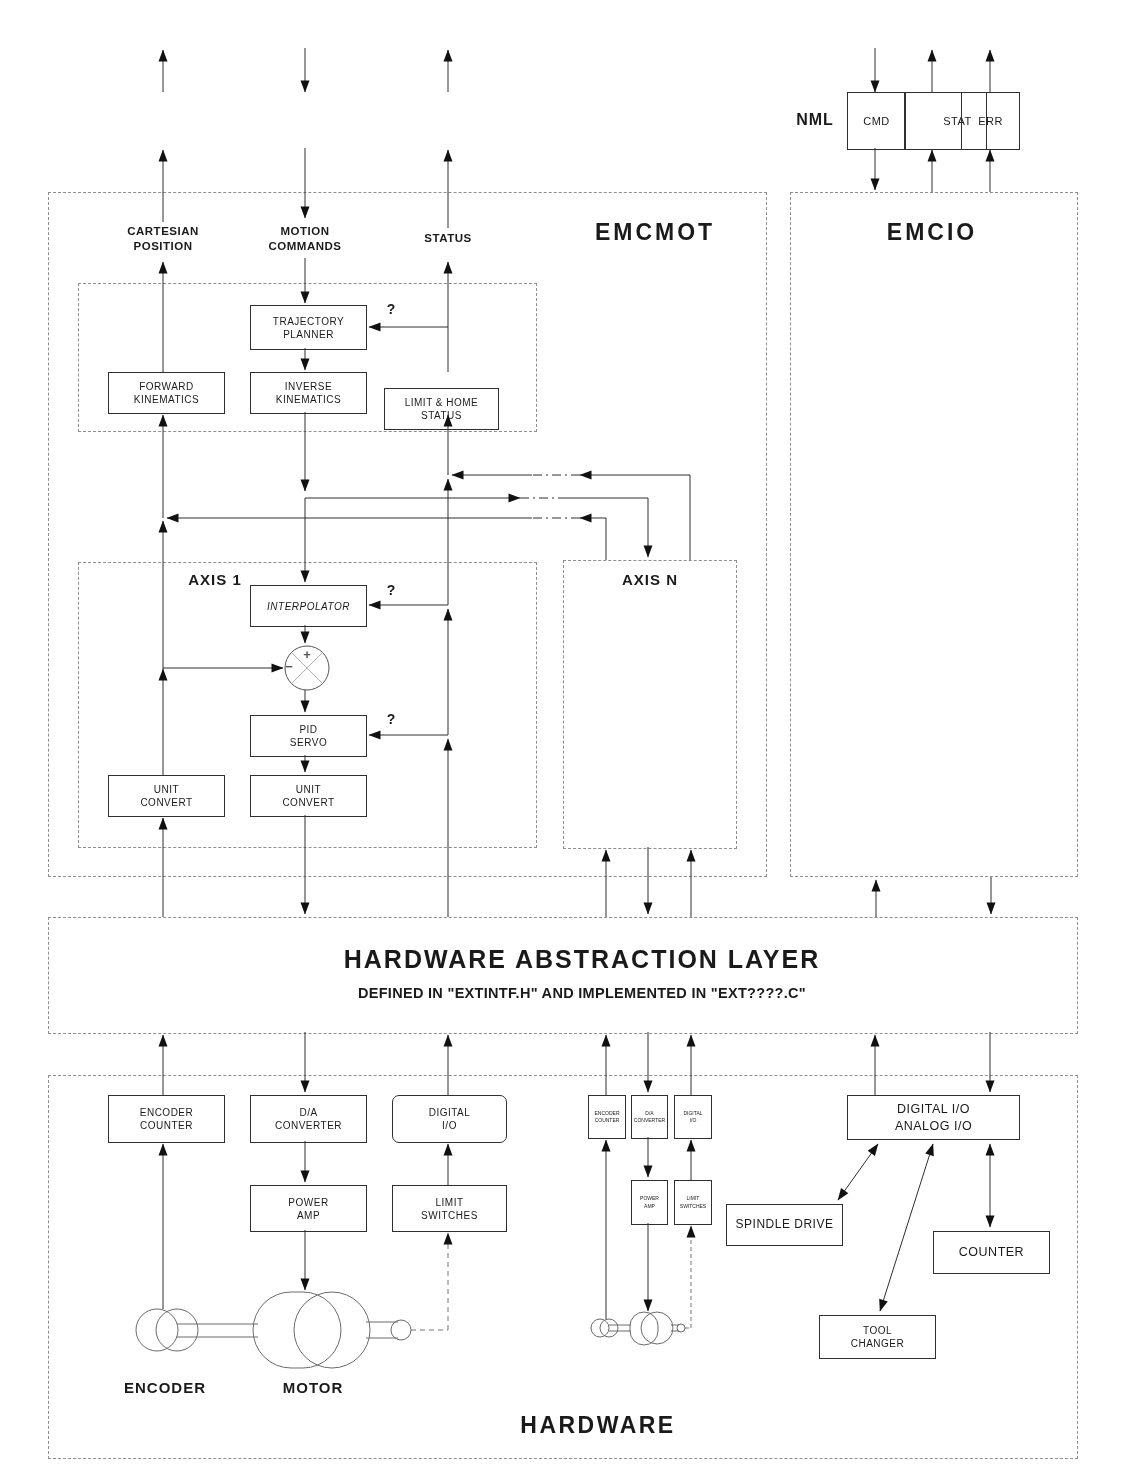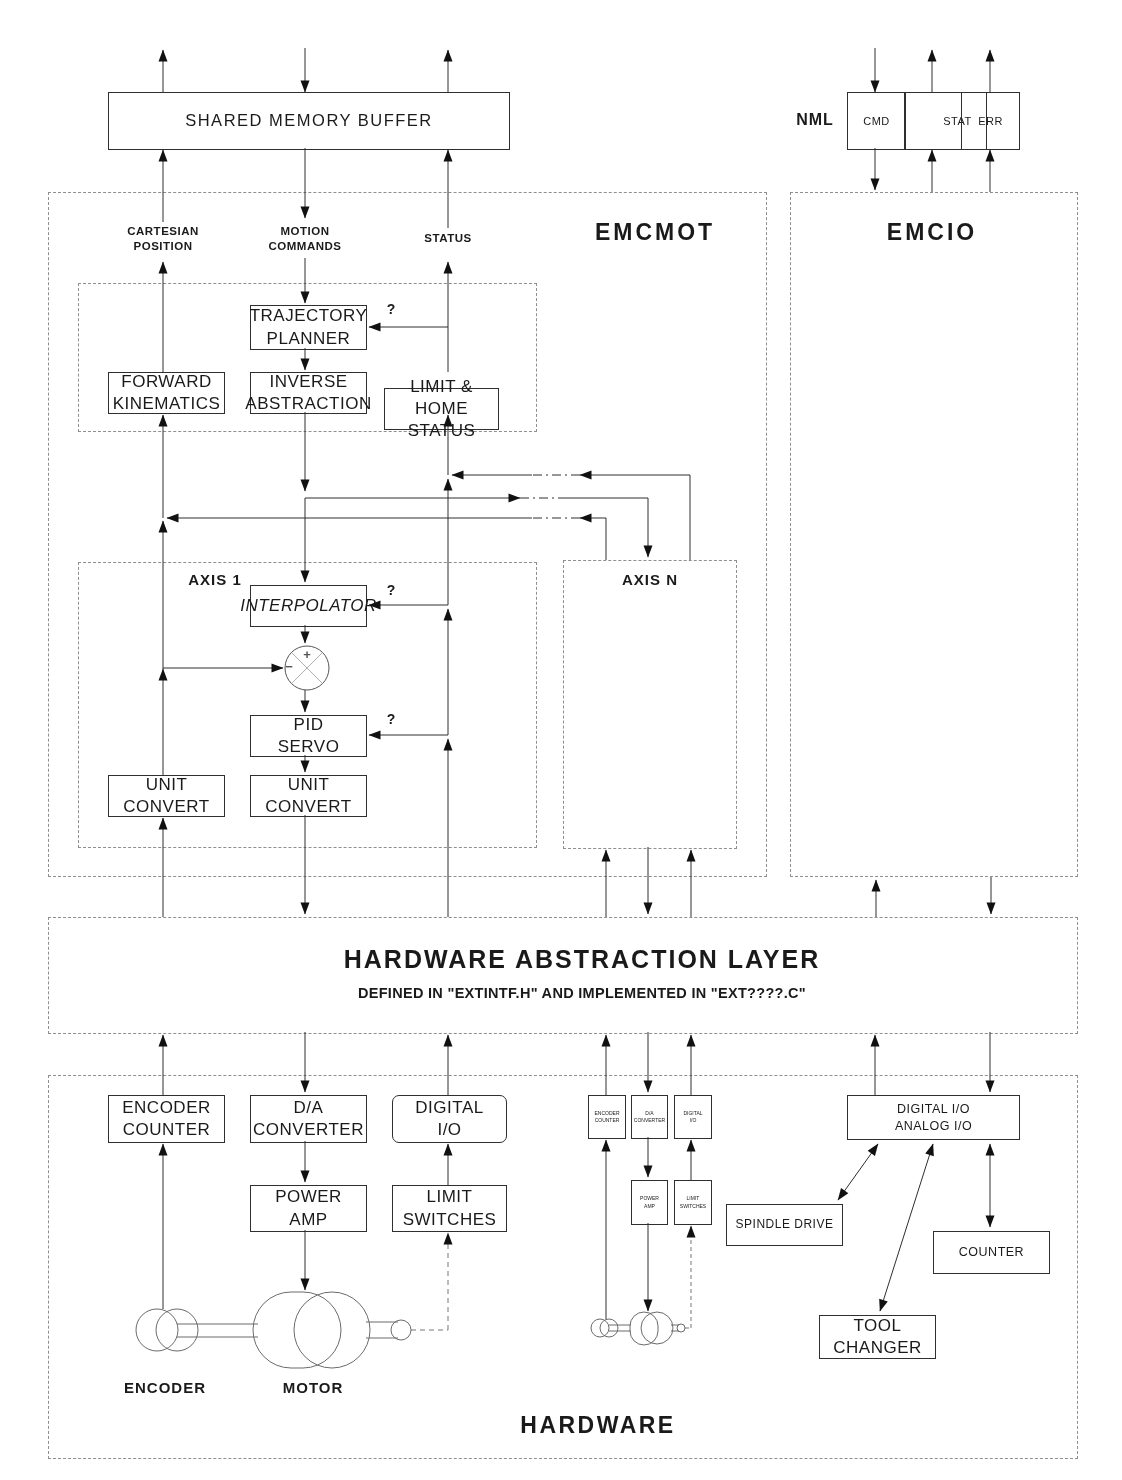--- a/index.html
+++ b/index.html
@@ -1,20 +1,20 @@
 <!DOCTYPE html>
 <html><head>
 <meta charset="utf-8">
 <style>
   html,body{margin:0;padding:0;background:#fff;}
   .stage{position:relative;width:1122px;height:1480px;background:#ffffff;
          font-family:"Liberation Sans", sans-serif;color:#1a1a1a;overflow:hidden;}
   .box{position:absolute;border:1px solid #2f2f2f;background:transparent;
        display:flex;align-items:center;justify-content:center;text-align:center;
-       white-space:pre-line;font-size:17px;line-height:1.3;letter-spacing:0.5px;}
+       white-space:pre-line;font-size:10px;line-height:1.3;letter-spacing:0.5px;}
   .dashedbox{position:absolute;border:1px dashed #8f8f8f;}
   .lbl{position:absolute;text-align:center;white-space:pre-line;line-height:1.3;font-weight:bold;}
   .sm{font-size:11.5px;letter-spacing:0.5px;}
   .big{font-size:23px;letter-spacing:3px;}
   .mid{font-size:15px;letter-spacing:1px;}
   .tiny{font-size:5px;line-height:1.5;letter-spacing:0;}
   .qm{font-size:14px;}
   svg.overlay{position:absolute;left:0;top:0;pointer-events:none;}
 </style>
 </head>
@@ -23,42 +23,41 @@
 <div class="stage">
 
   <div class="dashedbox" style="left:48px;top:192px;width:717px;height:683px;"></div>
   <div class="dashedbox" style="left:790px;top:192px;width:286px;height:683px;"></div>
   <div class="dashedbox" style="left:78px;top:283px;width:457px;height:147px;"></div>
   <div class="dashedbox" style="left:78px;top:562px;width:457px;height:284px;"></div>
   <div class="dashedbox" style="left:563px;top:560px;width:172px;height:287px;"></div>
   <div class="dashedbox" style="left:48px;top:917px;width:1028px;height:115px;"></div>
   <div class="dashedbox" style="left:48px;top:1075px;width:1028px;height:382px;"></div>
 
-  <div class="box" style="left:108px;top:92px;width:400px;height:56px;font-size:16.5px;letter-spacing:1.5px;">SHARED MEMORY BUFFER</div>
   <div class="lbl mid" style="left:790px;top:110px;width:50px;font-size:16px;">NML</div>
   <div class="box" style="left:847px;top:92px;width:57px;height:56px;font-size:11px;">CMD</div>
   <div class="box" style="left:904px;top:92px;width:57px;height:56px;font-size:11px;padding-left:24px;">STAT</div>
   <div class="box" style="left:961px;top:92px;width:57px;height:56px;font-size:11px;">ERR</div>
 
   <div class="lbl big" style="left:575px;top:218px;width:160px;">EMCMOT</div>
   <div class="lbl big" style="left:852px;top:218px;width:160px;">EMCIO</div>
 
   <div class="lbl sm" style="left:108px;top:224px;width:110px;">CARTESIAN
 POSITION</div>
   <div class="lbl sm" style="left:250px;top:224px;width:110px;">MOTION
 COMMANDS</div>
   <div class="lbl sm" style="left:393px;top:231px;width:110px;">STATUS</div>
 
   <div class="box" style="left:250px;top:305px;width:115px;height:43px;">TRAJECTORY
 PLANNER</div>
   <div class="lbl qm" style="left:383px;top:300px;width:16px;">?</div>
   <div class="box" style="left:108px;top:372px;width:115px;height:40px;">FORWARD
 KINEMATICS</div>
   <div class="box" style="left:250px;top:372px;width:115px;height:40px;">INVERSE
-ABSTRACTION</div>
+KINEMATICS</div>
   <div class="box" style="left:384px;top:372px;width:113px;height:40px;margin-top:16px;">LIMIT &amp; HOME
 STATUS</div>
 
   <div class="lbl mid" style="left:175px;top:570px;width:80px;">AXIS 1</div>
   <div class="box" style="left:250px;top:585px;width:115px;height:40px;font-style:italic;">INTERPOLATOR</div>
   <div class="lbl qm" style="left:383px;top:581px;width:16px;">?</div>
   <div class="lbl" style="left:300px;top:647px;width:14px;font-size:13px;color:#555;">+</div>
   <div class="lbl" style="left:283px;top:659px;width:12px;font-size:13px;color:#555;">−</div>
   <div class="box" style="left:250px;top:715px;width:115px;height:40px;">PID
 SERVO</div>

